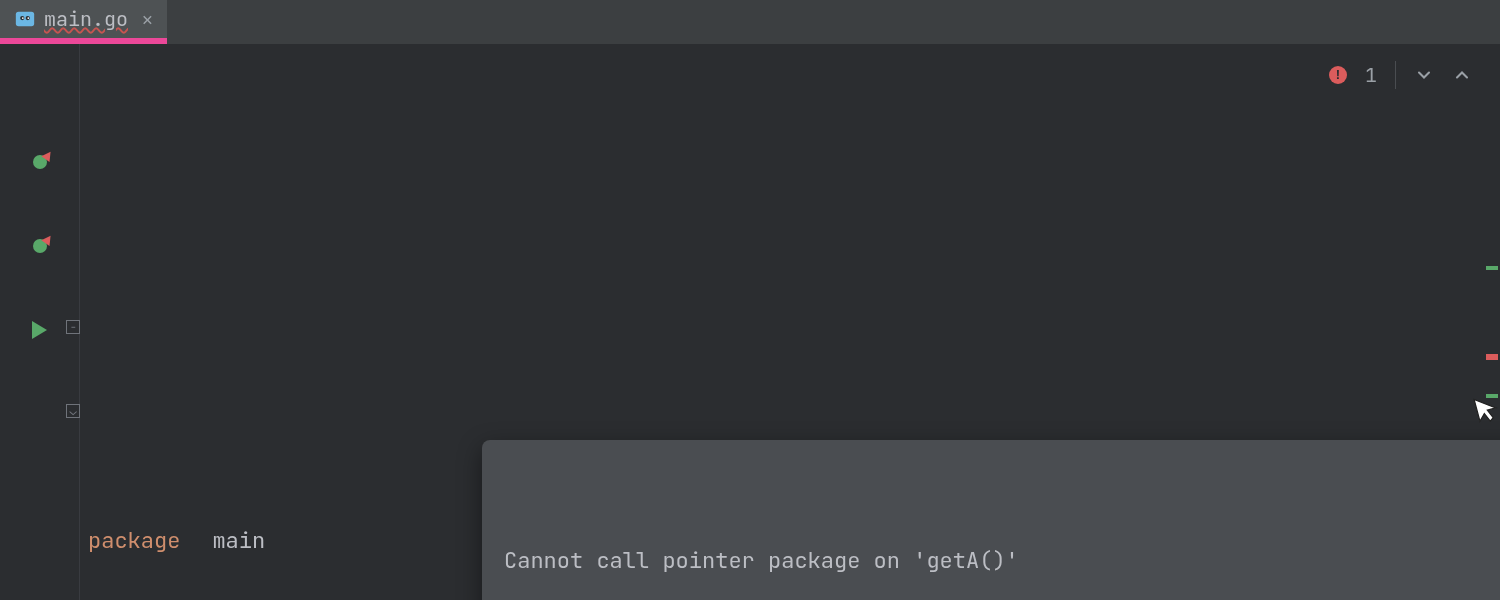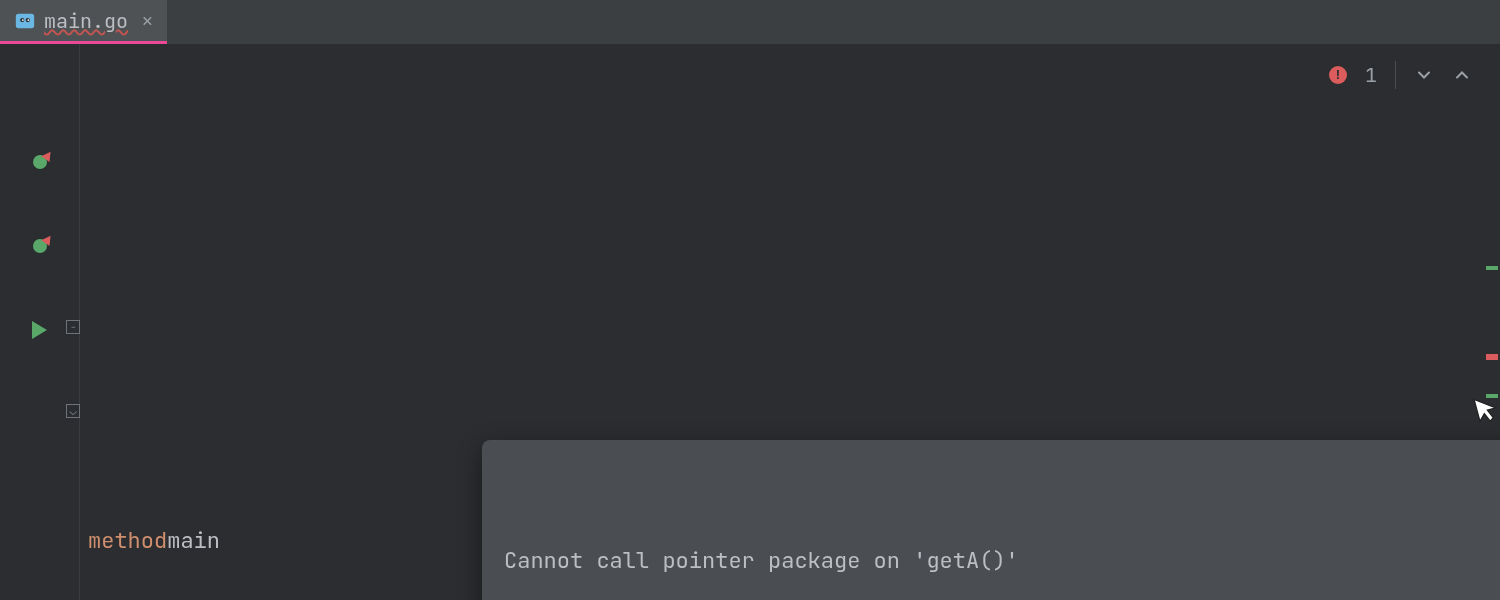--- a/index.html
+++ b/index.html
@@ -17,21 +17,21 @@
     background: #3c3f41;
     display: flex;
     align-items: stretch;
   }
   .tab {
     display: flex;
     align-items: center;
     gap: 8px;
     padding: 0 14px;
     background: #4e5254;
-    border-bottom: 3px solid #ec4899;
+    border-bottom: 6px solid #ec4899;
     color: #bcbec4;
     font-size: 20px;
     position: relative;
     cursor: pointer;
   }
   .tab .filename {
     color: #bcbec4;
   }
   .close-x {
     color: #9aa0a6;
@@ -70,21 +70,21 @@
     position: relative;
     white-space: pre;
   }
   .code-line {
     padding-left: 8px;
     height: 42px;
     display: flex;
     align-items: center;
   }
   .kw { color: #cf8e6d; }      
-  .ident { color: #bcbec4; }
+  .ident { color: #bcbec4; margin-left: 32px; }
   
   .insp {
     position: absolute;
     top: 10px;
     right: 28px;
     display: flex;
     align-items: center;
     gap: 18px;
     color: #9aa0a6;
     font-size: 20px;
@@ -200,21 +200,21 @@
           <path d="M6 15l6-6 6 6" stroke="#9aa0a6" stroke-width="2.5" fill="none" stroke-linecap="round"></path>
         </svg>
     </div>
 
     
     <div class="stripe" style="top:222px;background:#59a869"></div>
     <div class="stripe" style="top:310px;background:#db5c5c;height:6px"></div>
     <div class="stripe" style="top:350px;background:#59a869"></div>
 
     
-    <div class="code-line"><span class="kw">method</span> <span class="ident">main</span></div>
+    <div class="code-line"><span class="kw">package</span> <span class="ident">main</span></div>
     
     
     
     
     
     
     
     
 
     

